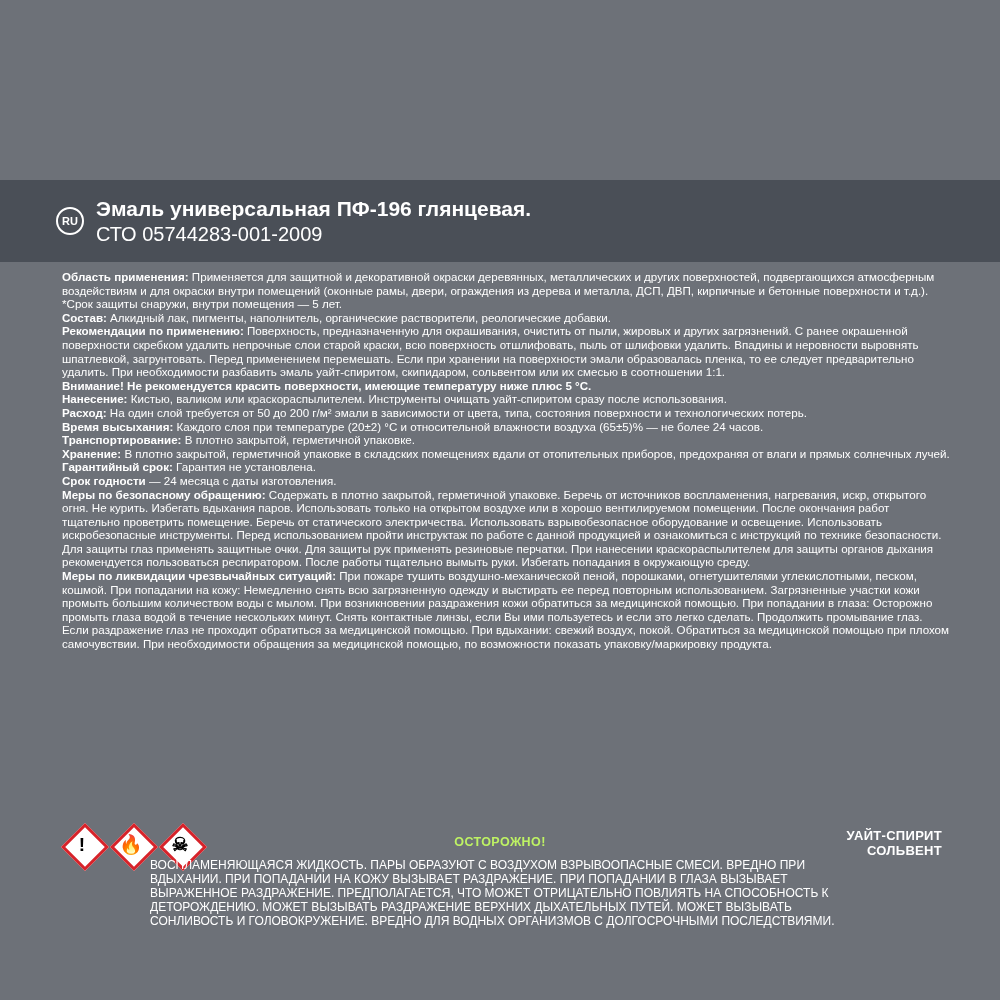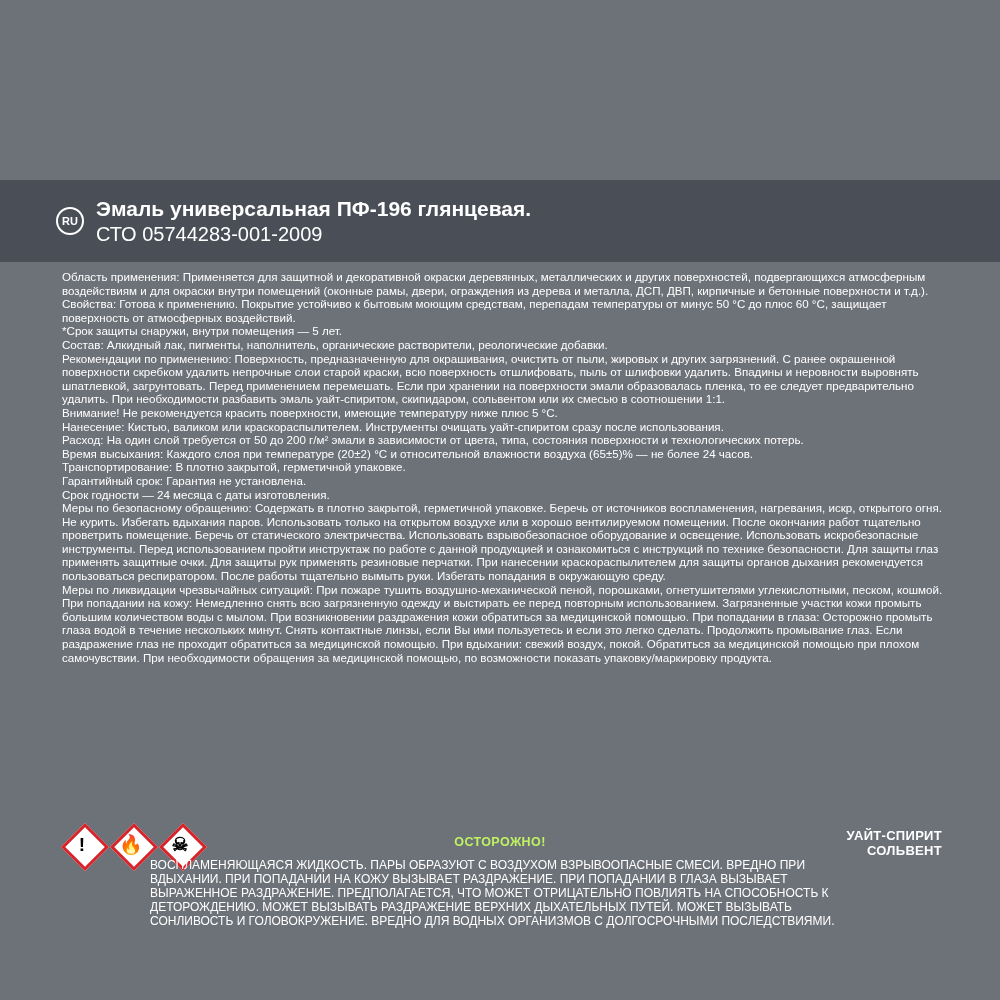--- a/index.html
+++ b/index.html
@@ -75,21 +75,21 @@
     width: 888px;
     font-size: 11.6px;
     line-height: 13.6px;
     color: #ffffff;
     text-align: left;
   }
   .para {
     margin: 0 0 0 0;
   }
   .para b {
-    font-weight: normal;
+    font-weight: bold;
     text-align: center;
   }
   
   .hazards {
     position: absolute;
     left: 62px;
     top: 824px;
     display: flex;
     gap: 9px;
   }
@@ -168,29 +168,29 @@
   <div class="header-band">
     <div class="ru-badge">RU</div>
     <div class="header-text">
       <div class="header-title">Эмаль универсальная ПФ-196 глянцевая.</div>
       <div class="header-sub">СТО 05744283-001-2009</div>
     </div>
   </div>
 
   <div class="content" id="content">
       <p class="para"><b>Область применения:</b><span> Применяется для защитной и декоративной окраски деревянных, металлических и других поверхностей, подвергающихся атмосферным воздействиям и для окраски внутри помещений (оконные рамы, двери, ограждения из дерева и металла, ДСП, ДВП, кирпичные и бетонные поверхности и т.д.).</span></p>
-      <p class="para"><b>Свойства:</b><span> Готова к применению. Покрытие устойчиво к бытовым моющим средствам, перепадам температуры от минус 50 °С до плюс 60 °С, защищает поверхность от атмосферных воздействий.</span></p>
       <p class="para"><span>*Срок защиты снаружи, внутри помещения — 5 лет.</span></p>
       <p class="para"><b>Состав:</b><span> Алкидный лак, пигменты, наполнитель, органические растворители, реологические добавки.</span></p>
       <p class="para"><b>Рекомендации по применению:</b><span> Поверхность, предназначенную для окрашивания, очистить от пыли, жировых и других загрязнений. С ранее окрашенной поверхности скребком удалить непрочные слои старой краски, всю поверхность отшлифовать, пыль от шлифовки удалить. Впадины и неровности выровнять шпатлевкой, загрунтовать. Перед применением перемешать. Если при хранении на поверхности эмали образовалась пленка, то ее следует предварительно удалить. При необходимости разбавить эмаль уайт-спиритом, скипидаром, сольвентом или их смесью в соотношении 1:1.</span></p>
       <p class="para"><b>Внимание! Не рекомендуется красить поверхности, имеющие температуру ниже плюс 5 °С.</b></p>
       <p class="para"><b>Нанесение:</b><span> Кистью, валиком или краскораспылителем. Инструменты очищать уайт-спиритом сразу после использования.</span></p>
       <p class="para"><b>Расход:</b><span> На один слой требуется от 50 до 200 г/м² эмали в зависимости от цвета, типа, состояния поверхности и технологических потерь.</span></p>
       <p class="para"><b>Время высыхания:</b><span> Каждого слоя при температуре (20±2) °С и относительной влажности воздуха (65±5)% — не более 24 часов.</span></p>
       <p class="para"><b>Транспортирование:</b><span> В плотно закрытой, герметичной упаковке.</span></p>
+      <p class="para"><b>Хранение:</b><span> В плотно закрытой, герметичной упаковке в складских помещениях вдали от отопительных приборов, предохраняя от влаги и прямых солнечных лучей.</span></p>
       <p class="para"><b>Гарантийный срок:</b><span> Гарантия не установлена.</span></p>
       <p class="para"><b>Срок годности</b><span> — 24 месяца с даты изготовления.</span></p>
       <p class="para"><b>Меры по безопасному обращению:</b><span> Содержать в плотно закрытой, герметичной упаковке. Беречь от источников воспламенения, нагревания, искр, открытого огня. Не курить. Избегать вдыхания паров. Использовать только на открытом воздухе или в хорошо вентилируемом помещении. После окончания работ тщательно проветрить помещение. Беречь от статического электричества. Использовать взрывобезопасное оборудование и освещение. Использовать искробезопасные инструменты. Перед использованием пройти инструктаж по работе с данной продукцией и ознакомиться с инструкций по технике безопасности. Для защиты глаз применять защитные очки. Для защиты рук применять резиновые перчатки. При нанесении краскораспылителем для защиты органов дыхания рекомендуется пользоваться респиратором. После работы тщательно вымыть руки. Избегать попадания в окружающую среду.</span></p>
       <p class="para"><b>Меры по ликвидации чрезвычайных ситуаций:</b><span> При пожаре тушить воздушно-механической пеной, порошками, огнетушителями углекислотными, песком, кошмой. При попадании на кожу: Немедленно снять всю загрязненную одежду и выстирать ее перед повторным использованием. Загрязненные участки кожи промыть большим количеством воды с мылом. При возникновении раздражения кожи обратиться за медицинской помощью. При попадании в глаза: Осторожно промыть глаза водой в течение нескольких минут. Снять контактные линзы, если Вы ими пользуетесь и если это легко сделать. Продолжить промывание глаз. Если раздражение глаз не проходит обратиться за медицинской помощью. При вдыхании: свежий воздух, покой. Обратиться за медицинской помощью при плохом самочувствии. При необходимости обращения за медицинской помощью, по возможности показать упаковку/маркировку продукта.</span></p>
     </div>
 
   <div class="hazards" id="hazards">
       <div class="ghs">
         <div class="diamond"></div>
         <div class="glyph">!</div>

